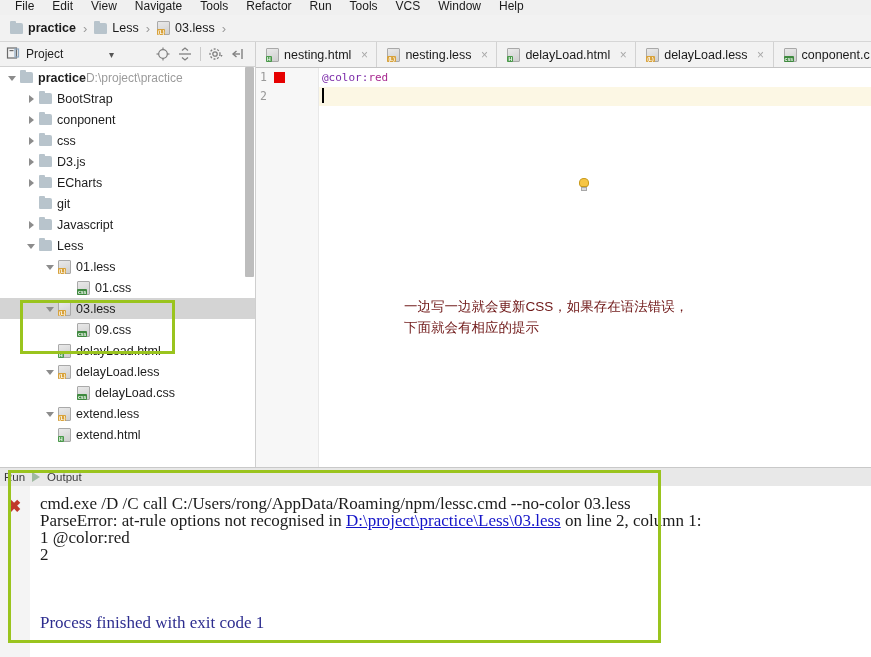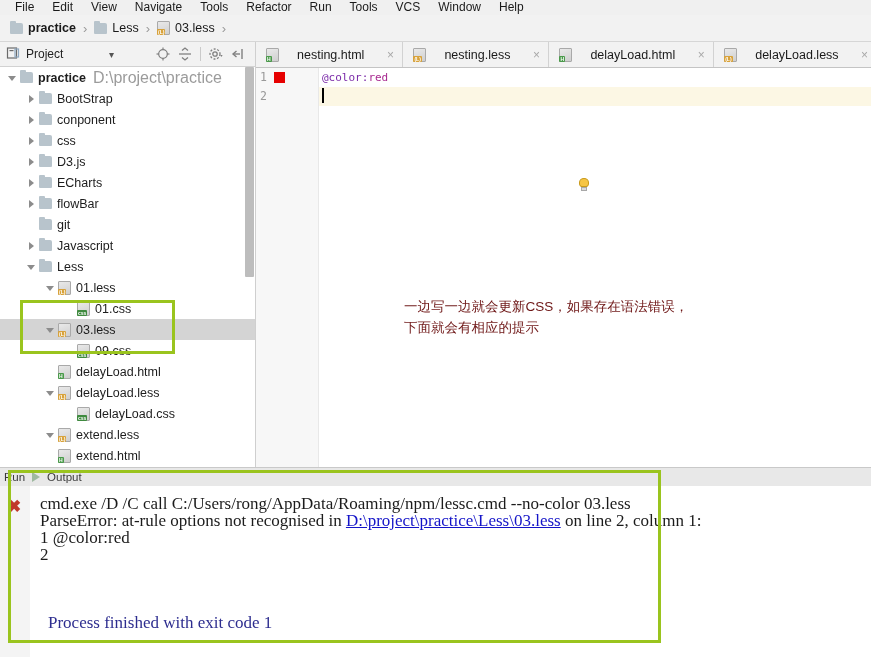--- a/index.html
+++ b/index.html
@@ -16,21 +16,21 @@
     position: relative;
     width: 871px; height: 657px;
     background: #f2f2f2;
   }
 
   
   .menubar {
     position: absolute; left: 0; top: 0; width: 871px; height: 15px;
     background: #f0f0f0;
     overflow: hidden;
-    display: flex; align-items: center;
+    display: flex; align-items: flex-start;
     padding-left: 6px;
   }
   .menubar .mi {
     padding: 0 9px 1px 9px;
     font-size: 12px;
     color: #1a1a1a;
     line-height: 13px;
     white-space: nowrap;
     cursor: default;
   }
@@ -105,42 +105,42 @@
     border-top: 4px solid transparent; border-bottom: 4px solid transparent;
   }
   .twist.open::after {
     content:""; position:absolute; left:2px; top:5px;
     border-top: 5px solid #8c8c8c;
     border-left: 4px solid transparent; border-right: 4px solid transparent;
   }
   .t-icon { margin-right: 5px; flex: 0 0 auto; display: flex; align-items: center; }
   .t-label { font-size: 12.5px; }
   .t-label.bold { font-weight: bold; }
-  .t-path { color: #9b9b9b; font-size: 16px; margin-left: 7px; text-align: right; }
+  .t-path { color: #9b9b9b; font-size: 12px; margin-left: 0; text-align: right; }
 
   .hl-box {
     position: absolute;
     border: 3px solid #9ac41e;
     pointer-events: none;
   }
 
   
   .tscroll {
     position: absolute; right: 1px; top: 0; width: 9px; height: 210px;
     background: #bdbdbd; border-radius: 1px;
   }
 
   
   .tabbar {
     position: absolute; left: 256px; top: 42px; width: 615px; height: 26px;
     background: #f2f2f2; border-bottom: 1px solid #c4c4c4;
     display: flex; align-items: stretch; overflow: hidden;
   }
   .tab {
-    display: flex; align-items: center; gap: 18px;
+    display: flex; align-items: center; gap: 5px;
     padding: 0 7px 0 10px;
     border-right: 1px solid #d2d2d2;
     background: #f2f2f2;
     font-size: 12.5px; color: #1a1a1a; white-space: nowrap;
   }
   .tab .x {
     color: #a8a8a8; font-size: 12px; margin-left: 3px;
     width: 10px; text-align: center;
   }
 
@@ -234,21 +234,21 @@
     width: 15px; height: 15px; color: #c0392b;
     font-size: 17px; line-height: 15px; font-weight: bold;
     font-family: "Liberation Sans", sans-serif;
   }
   .clines { position: absolute; left: 40px; top: 9px; right: 0; }
   .cl {
     height: 17px; line-height: 17px;
     color: #1b1b1b; white-space: pre;
     font-family: Liberation Serif, serif; font-size: 17px;
   }
-  .cl.blue { color: #2d2d8f; margin-left: 8px; }
+  .cl.blue { color: #2d2d8f; }
   .link { color: #1414c8; text-decoration: underline; }
   .hl-console {
     position: absolute; left: 8px; top: 470px;
     width: 653px; height: 173px;
     border: 3px solid #9ac41e; pointer-events: none;
   }
 </style>
 </head>
 <body>
 
@@ -378,28 +378,20 @@
         <div class="trow">
           <span style="display:inline-block;width:25px;flex:0 0 25px;"></span>
           <span class="twist closed"></span>
           <span class="t-icon">
             <span class="ico-folder"></span>
           </span>
           <span class="t-label">ECharts</span>
         </div>
         <div class="trow">
           <span style="display:inline-block;width:25px;flex:0 0 25px;"></span>
-          <span class="twist closed"></span>
-          <span class="t-icon">
-            <span class="ico-folder"></span>
-          </span>
-          <span class="t-label">flowBar</span>
-        </div>
-        <div class="trow">
-          <span style="display:inline-block;width:25px;flex:0 0 25px;"></span>
           <span class="twist"></span>
           <span class="t-icon">
             <span class="ico-folder"></span>
           </span>
           <span class="t-label">git</span>
         </div>
         <div class="trow">
           <span style="display:inline-block;width:25px;flex:0 0 25px;"></span>
           <span class="twist closed"></span>
           <span class="t-icon">

